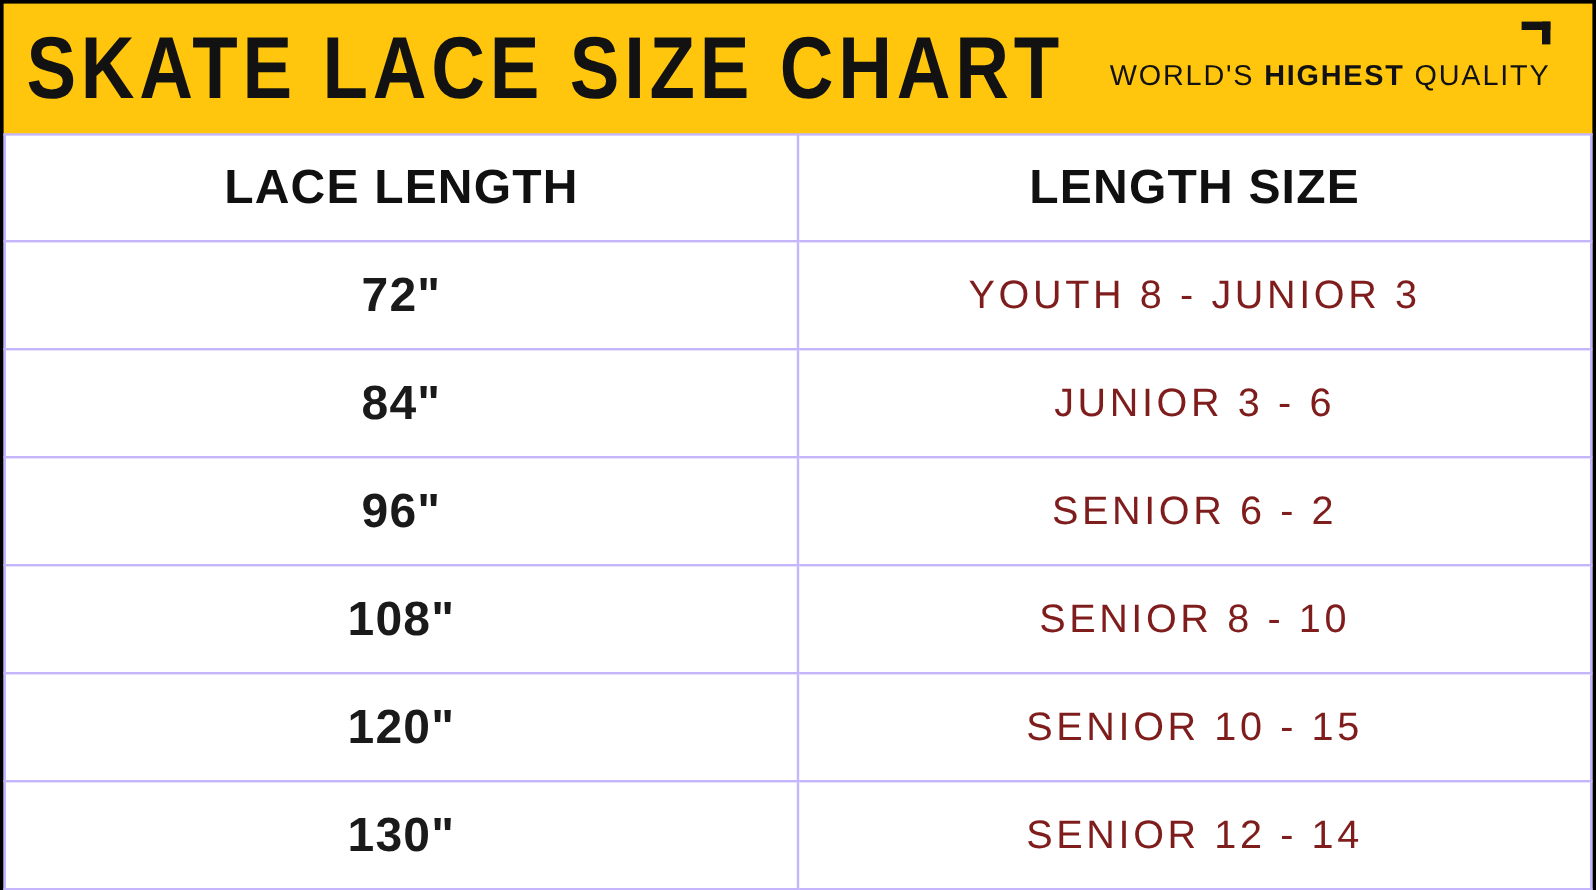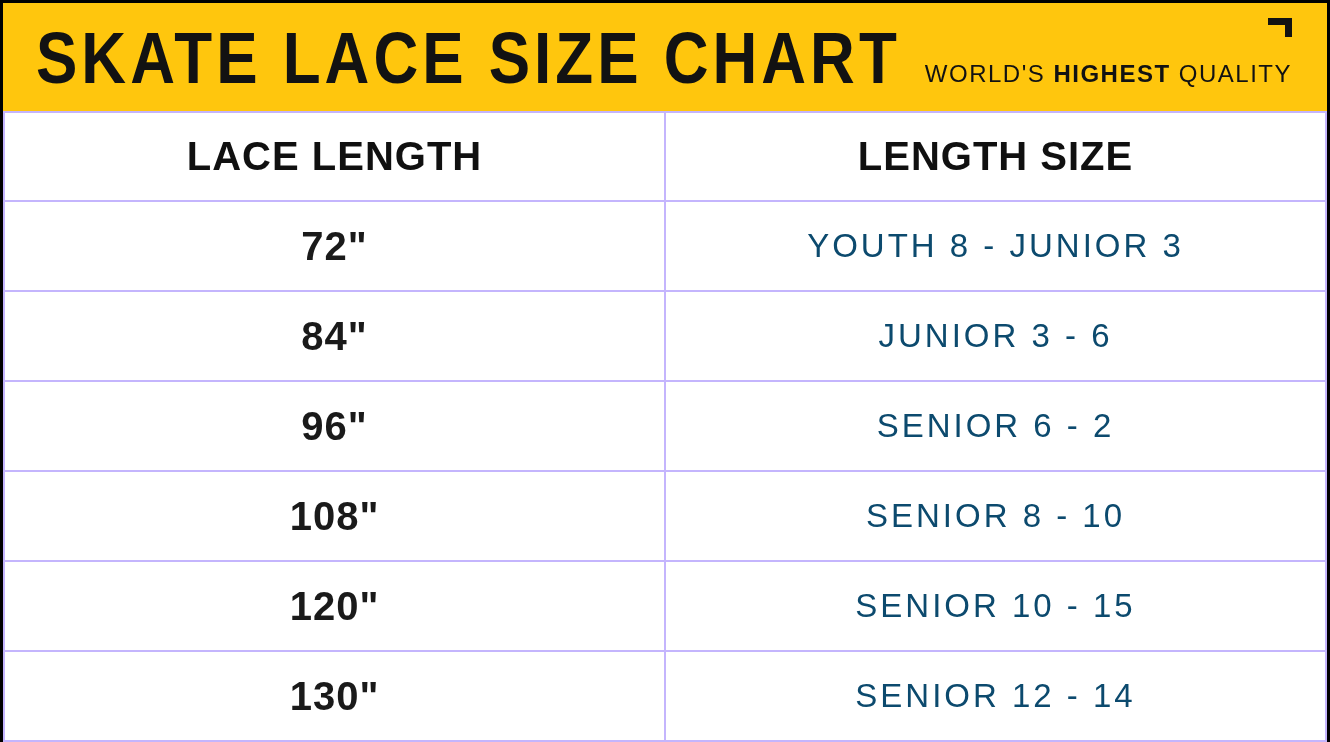--- a/index.html
+++ b/index.html
@@ -17,21 +17,21 @@
     display: flex;
     flex-direction: column;
   }
   .banner {
     height: 108px;
     flex-shrink: 0;
     background: #FFC60D;
     position: relative;
     display: flex;
     align-items: center;
-    padding-left: 33px;
+    padding-left: 19px;
   }
   .title {
     font-size: 62px;
     font-weight: bold;
     letter-spacing: 4px;
     color: #121212;
     transform: scaleY(1.18);
     transform-origin: left center;
     white-space: nowrap;
   }
@@ -43,21 +43,21 @@
     flex-direction: column;
     align-items: flex-end;
   }
   .corner-icon {
     width: 24px;
     height: 19px;
     border-top: 7px solid #121212;
     border-right: 7px solid #121212;
   }
   .tagline {
-    margin-top: 23px;
+    margin-top: 13px;
     font-size: 24px;
     letter-spacing: 1.5px;
     color: #121212;
     white-space: nowrap;
   }
   .tagline b { font-weight: bold; }
   table {
     width: 100%;
     flex: 1;
     border-collapse: collapse;
@@ -80,21 +80,21 @@
   td.lace {
     font-size: 40px;
     font-weight: bold;
     letter-spacing: 1px;
     color: #1a1a1a;
   }
   td.size {
     font-size: 33px;
     font-weight: normal;
     letter-spacing: 3px;
-    color: #0c4a6e;
+    color: #7f1d1d;
   }
 </style>
 </head>
 <body>
 
 <div class="frame">
   <header class="banner">
     <h1 class="title">SKATE LACE SIZE CHART</h1>
     <div class="banner-right">
       <span class="corner-icon"></span>

